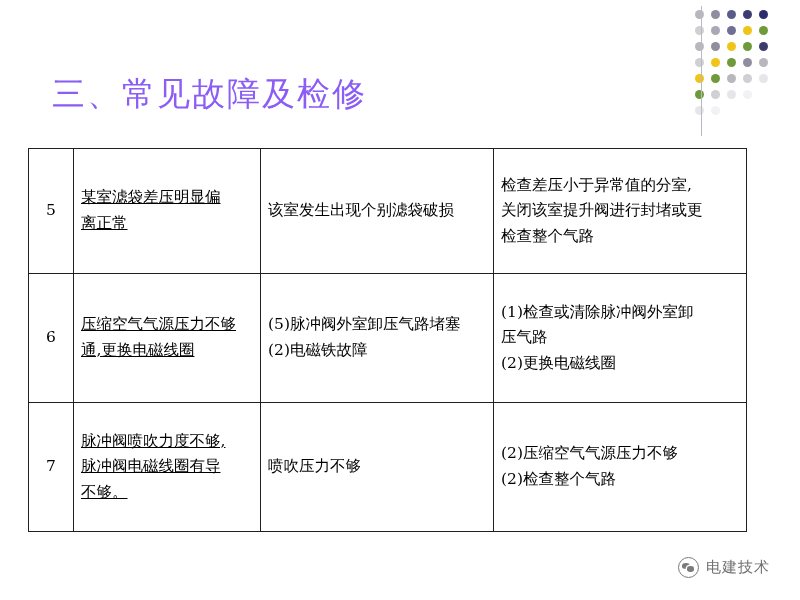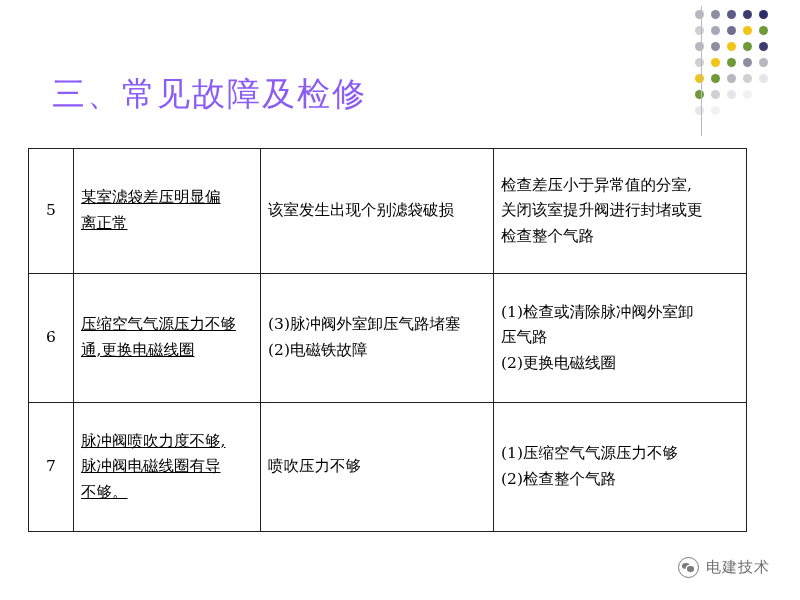--- a/index.html
+++ b/index.html
@@ -195,41 +195,41 @@
           <span class="ln">检查整个气路</span>
         </td>
       </tr>
       <tr class="row-6">
         <td class="idx">6</td>
         <td class="c1">
           <span class="ln">压缩空气气源压力不够</span>
           <span class="ln">通,更换电磁线圈</span>
         </td>
         <td class="c2">
-          <span class="ln">(3)脉冲阀外室卸压气路堵塞</span>
+          <span class="ln">(5)脉冲阀外室卸压气路堵塞</span>
           <span class="ln">(2)电磁铁故障</span>
         </td>
         <td class="c3">
           <span class="ln">(1)检查或清除脉冲阀外室卸</span>
           <span class="ln">压气路</span>
           <span class="ln">(2)更换电磁线圈</span>
         </td>
       </tr>
       <tr class="row-7">
         <td class="idx">7</td>
         <td class="c1">
           <span class="ln">脉冲阀喷吹力度不够,</span>
           <span class="ln">脉冲阀电磁线圈有导</span>
           <span class="ln">不够。</span>
         </td>
         <td class="c2">
           <span class="ln">喷吹压力不够</span>
         </td>
         <td class="c3">
-          <span class="ln">(1)压缩空气气源压力不够</span>
+          <span class="ln">(2)压缩空气气源压力不够</span>
           <span class="ln">(2)检查整个气路</span>
         </td>
       </tr>
     </tbody>
   </table>
 </div>
 
 <div class="footer">
   <span class="wechat-icon"></span>
   <span class="footer-text">电建技术</span>

